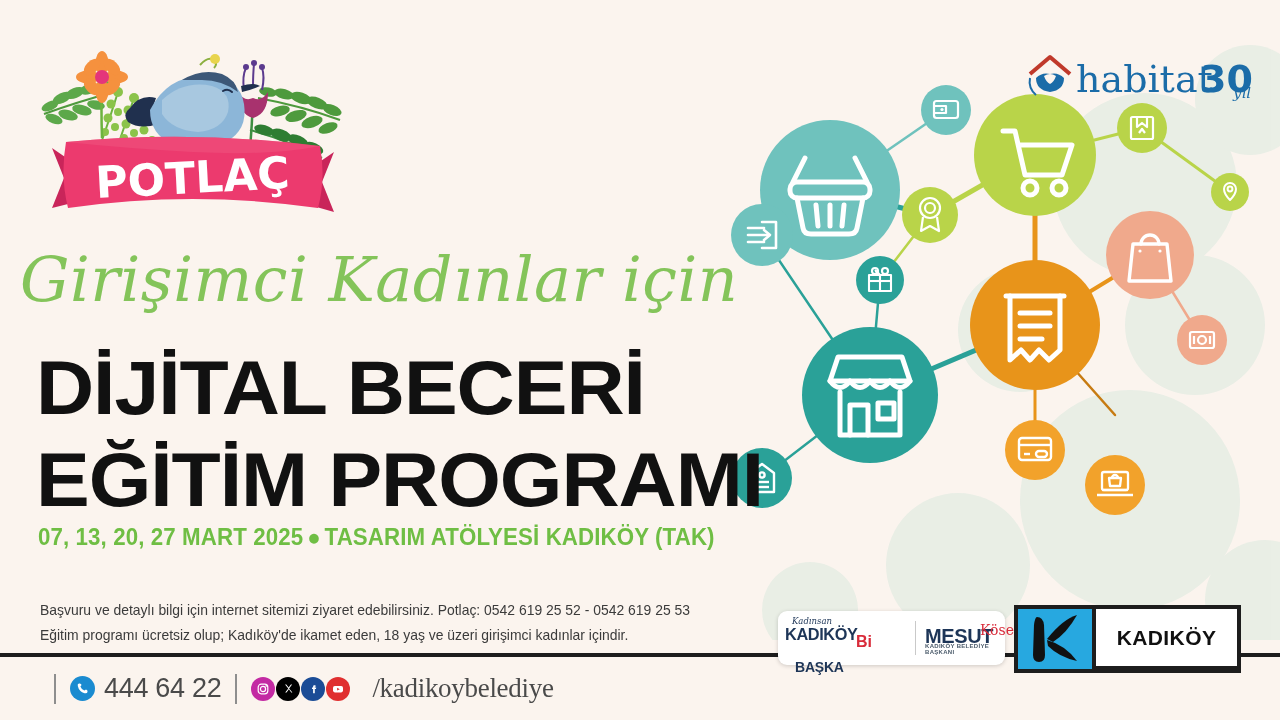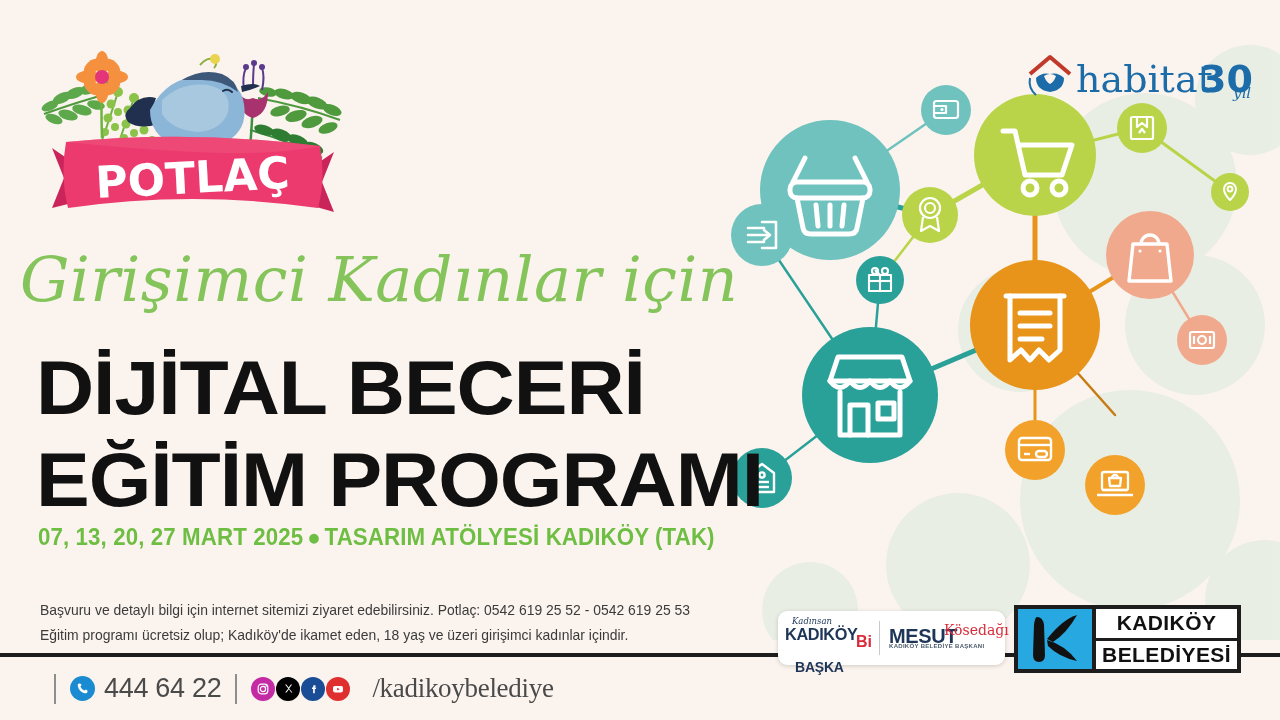--- a/index.html
+++ b/index.html
@@ -103,21 +103,21 @@
   .handle{margin-left:21px;font-family:Liberation Serif, serif;}
 
   
   .mesut-card{
     position:absolute;left:778px;top:611px;width:227px;height:54px;
     background:#ffffff;border-radius:9px;
     box-shadow:0 1px 4px rgba(0,0,0,0.18);
     display:flex;align-items:center;
     z-index:6;
   }
-  .mesut-left{width:101px;height:100%;position:relative;}
+  .mesut-left{width:101px;height:100%;position:relative;padding-left:36px;}
   .mesut-div{width:1px;height:34px;background:#c9c9c9;}
   .mesut-right{flex:1;height:100%;position:relative;}
   .kadinsan{
     position:absolute;left:14px;top:5px;
     font-family:"DejaVu Serif", serif;font-style:italic;
     font-size:8.5px;color:#1d3557;
   }
   .kadikoy-bold{
     position:absolute;left:7px;top:15px;
     font-family:"Liberation Sans",sans-serif;font-weight:bold;
@@ -547,21 +547,20 @@
   <div class="kb-logo">
     <div class="kb-k">
       <svg width="64" height="56" viewBox="0 0 64 56">
         <path d="M14 6 Q20 6 21 14 L22 44 Q22 51 16 51 Q10 51 10 44 L11 14 Q12 6 14 6 Z" fill="#111"></path>
         <path d="M24 28 Q40 8 54 4 Q44 22 30 31 Z" fill="#111"></path>
         <path d="M24 29 Q42 34 54 50 Q36 46 25 35 Z" fill="#111"></path>
       </svg>
     </div>
     <div class="kb-text">
       <div class="kb-row">KADIKÖY</div>
-      <div class="kb-row">BELEDİYESİ</div>
     </div>
   </div>
 
   <div class="footer-rule"></div>
   <div class="footer">
     <div class="footer-inner">
       <span class="fbar"></span>
       <span class="phone-ico">
         <svg width="15" height="15" viewBox="0 0 15 15">
           <path d="M4 2.5 Q6 2 6.6 4 L5.4 5.6 Q6.4 8.6 9.4 9.6 L11 8.4 Q13 9 12.5 11 Q12 12.8 9.6 12.2 Q4 10.6 2.8 5 Q2.2 2.8 4 2.5 Z" fill="#FFFFFF"></path>

